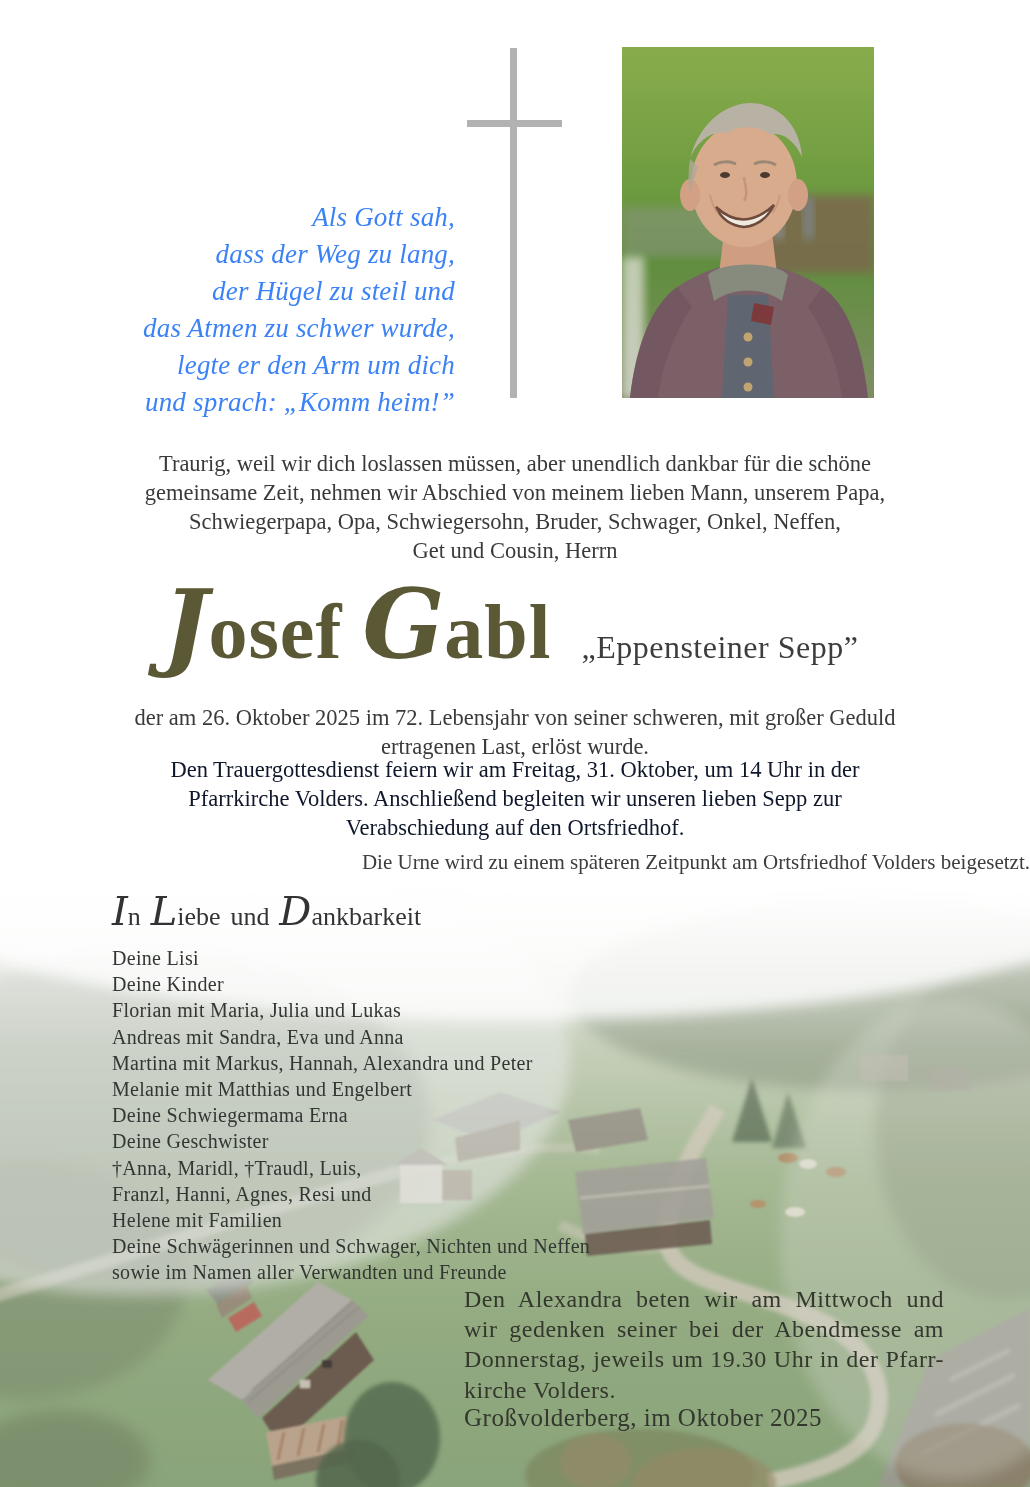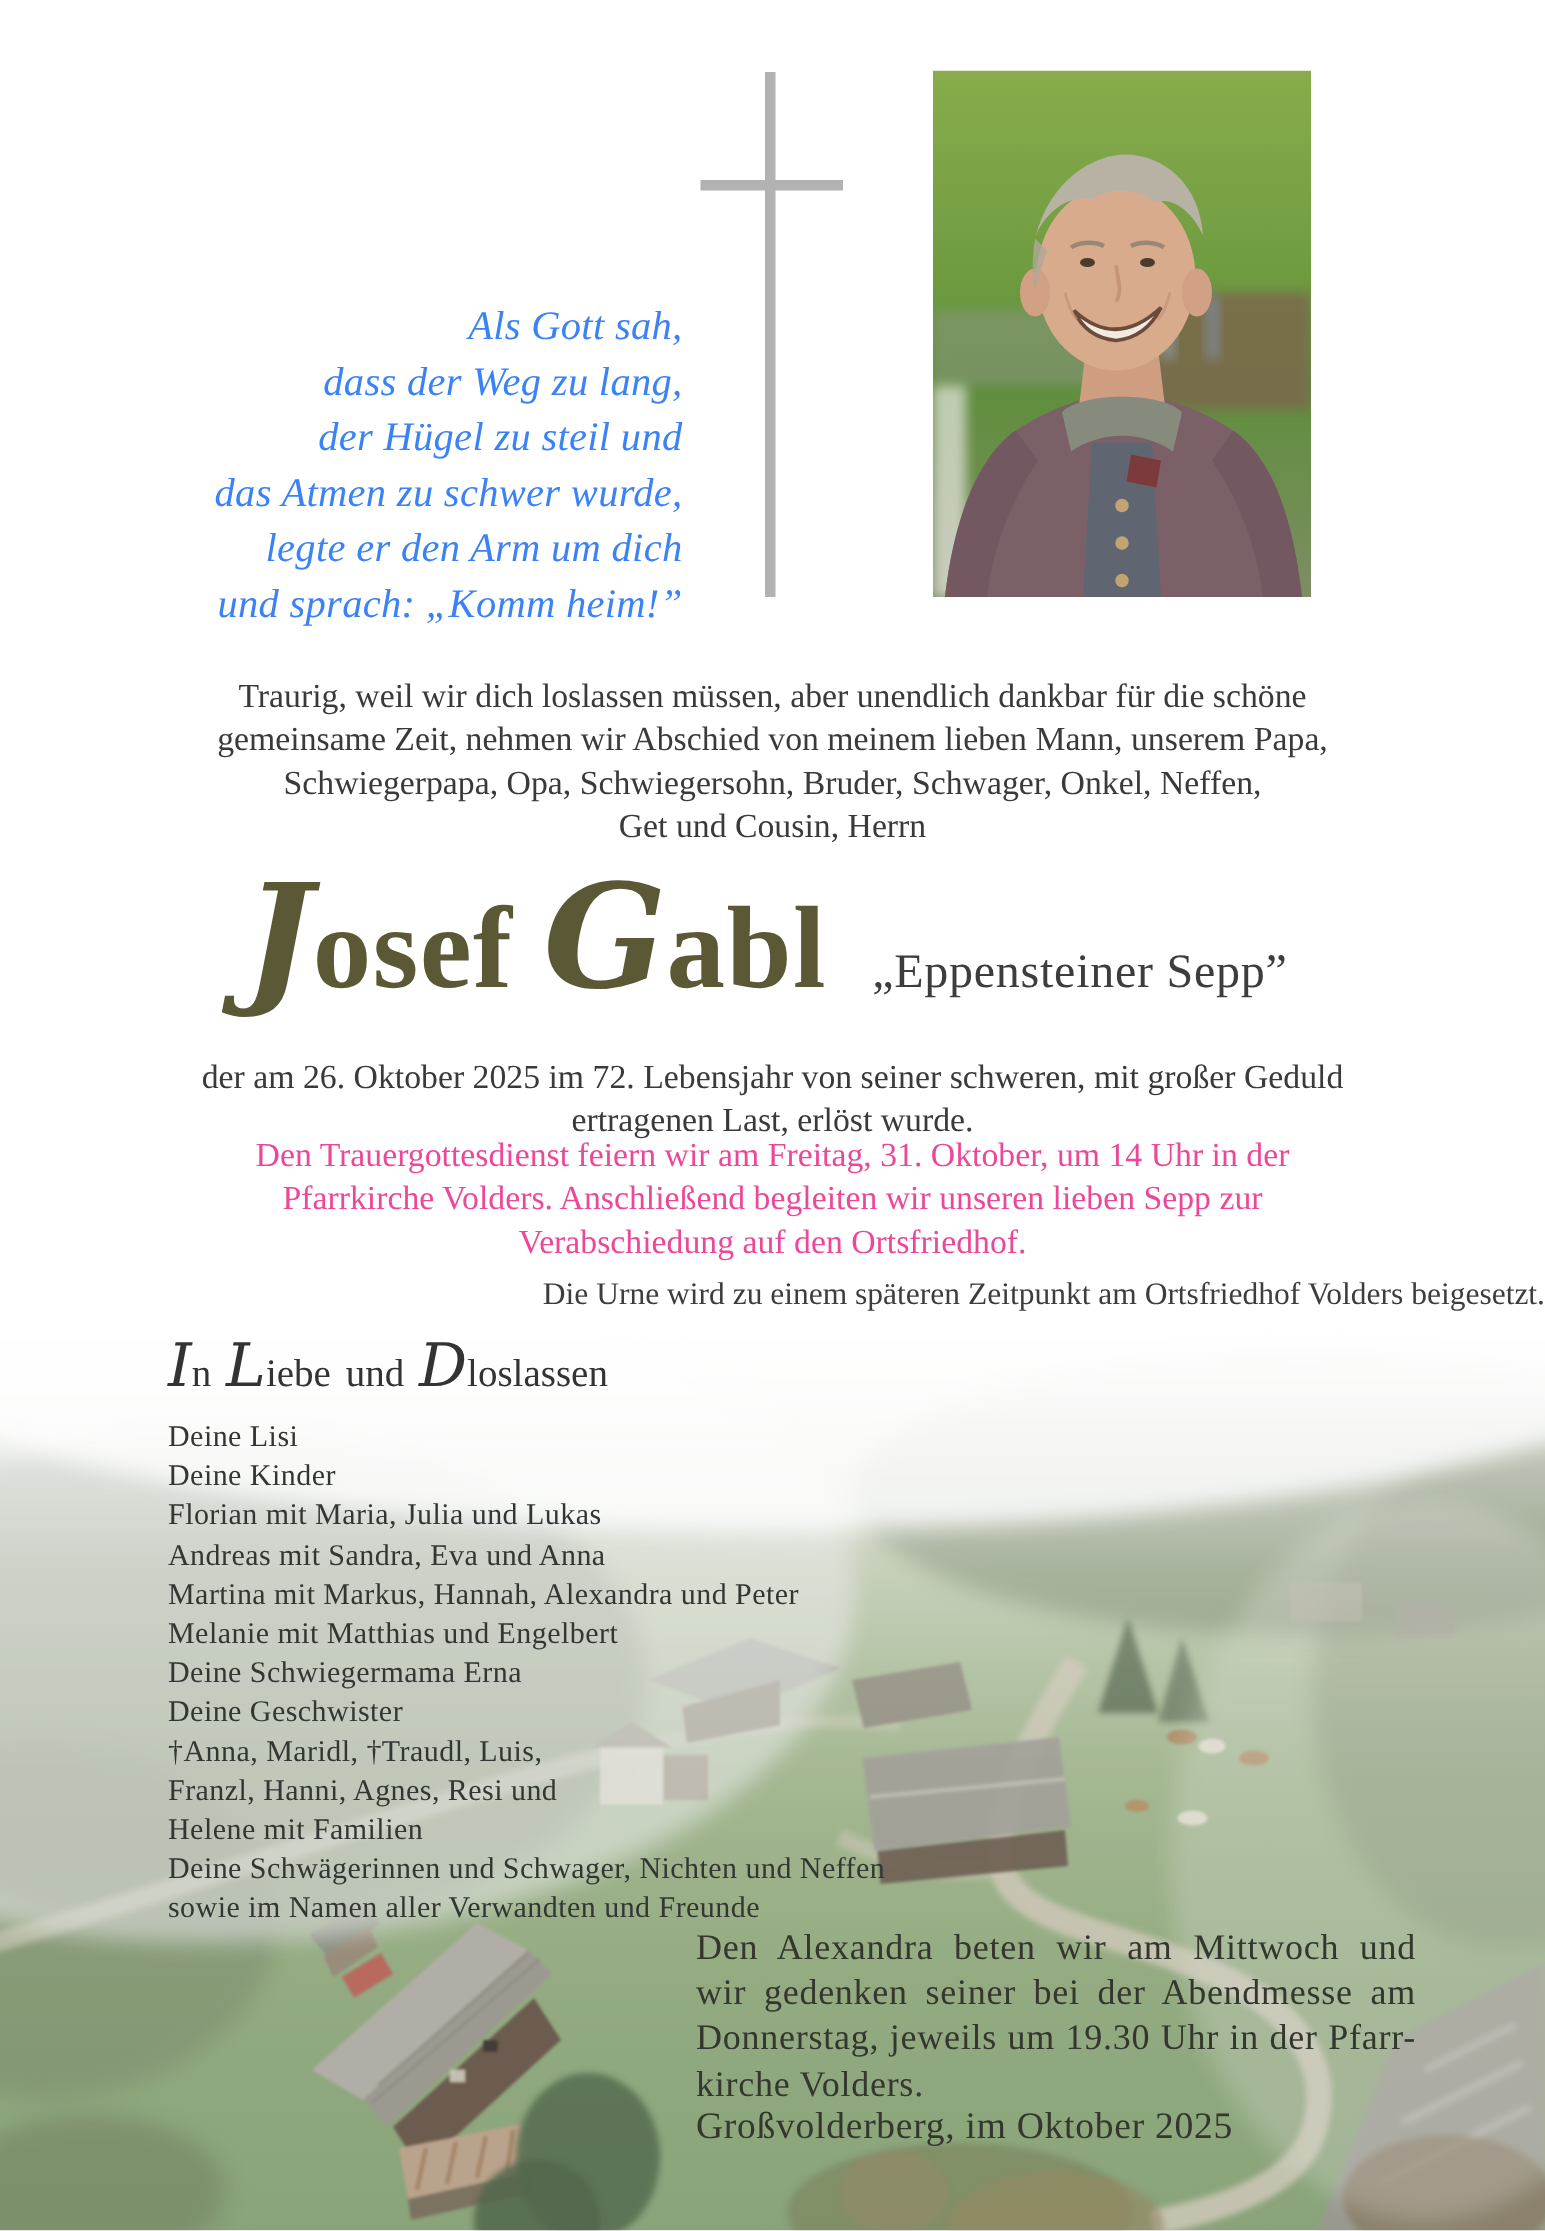--- a/index.html
+++ b/index.html
@@ -30,21 +30,21 @@
     text-align:right;font-style:italic;
     font-size:27px;line-height:37px;color:#3b82f6;letter-spacing:.2px;
   }
 
   
   .intro{position:absolute;left:0;top:449px;width:1030px;text-align:center;
          font-size:22.5px;line-height:29px;color:#3a3a3a;}
   .death{position:absolute;left:0;top:677px;width:1030px;text-align:center;
          font-size:22.5px;line-height:29px;color:#3a3a3a;margin-top:26px;}
   .service{position:absolute;left:0;top:755px;width:1030px;text-align:center;
-         font-size:22.5px;line-height:29px;color:#ec4899;}
+         font-size:22.5px;line-height:29px;color:#0f172a;}
   .urn{position:absolute;left:0;top:849px;width:1030px;text-align:right;
          font-size:21px;line-height:26px;color:#3d3d3d;}
 
   
   .name-row{position:absolute;left:163px;top:568px;width:840px;white-space:nowrap;}
   .nword{display:inline;font-weight:bold;}
   .nword + .nword{margin-left:20px;}
   .ncap{font-family:"DejaVu Serif",serif;font-style:italic;font-size:96px;color:#5a5835;}
   .nrest{font-family:"Liberation Serif",serif;font-size:78px;color:#5a5835;letter-spacing:1px;}
   .nickname{font-size:32px;color:#3d3d3d;margin-left:30px;letter-spacing:.5px;font-family:Liberation Serif, serif;}
@@ -254,21 +254,21 @@
 
   <div class="service">
     <div>Den Trauergottesdienst feiern wir am Freitag, 31. Oktober, um 14 Uhr in der</div>
     <div>Pfarrkirche Volders. Anschließend begleiten wir unseren lieben Sepp zur</div>
     <div>Verabschiedung auf den Ortsfriedhof.</div>
   </div>
 
   <div class="urn">Die Urne wird zu einem späteren Zeitpunkt am Ortsfriedhof Volders beigesetzt.</div>
 
   <div class="closing">
-    <span class="word"><span class="cap">I</span><span>n</span></span><span class="word"><span class="cap">L</span><span>iebe</span></span><span class="word">und</span><span class="word"><span class="cap">D</span><span>loslassen</span></span>
+    <span class="word"><span class="cap">I</span><span>n</span></span><span class="word"><span class="cap">L</span><span>iebe</span></span><span class="word">und</span><span class="word"><span class="cap">D</span><span>ankbarkeit</span></span>
   </div>
 
   <div class="mourners">
     <div>Deine Lisi</div>
     <div>Deine Kinder</div>
     <div>Florian mit Maria, Julia und Lukas</div>
     <div>Andreas mit Sandra, Eva und Anna</div>
     <div>Martina mit Markus, Hannah, Alexandra und Peter</div>
     <div>Melanie mit Matthias und Engelbert</div>
     <div>Deine Schwiegermama Erna</div>

